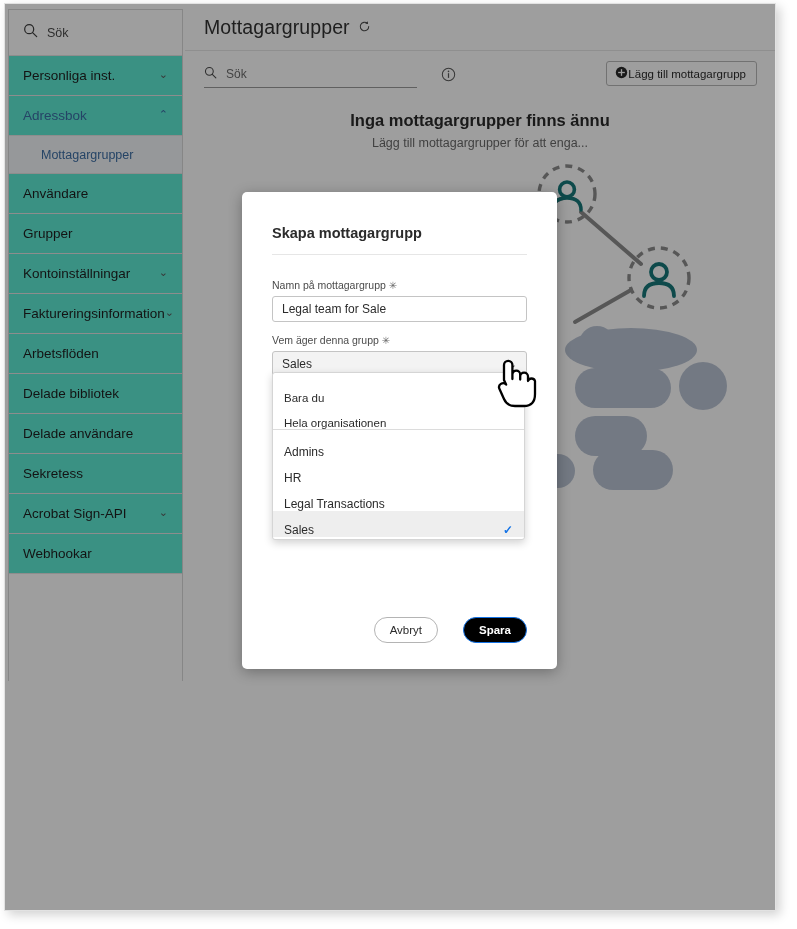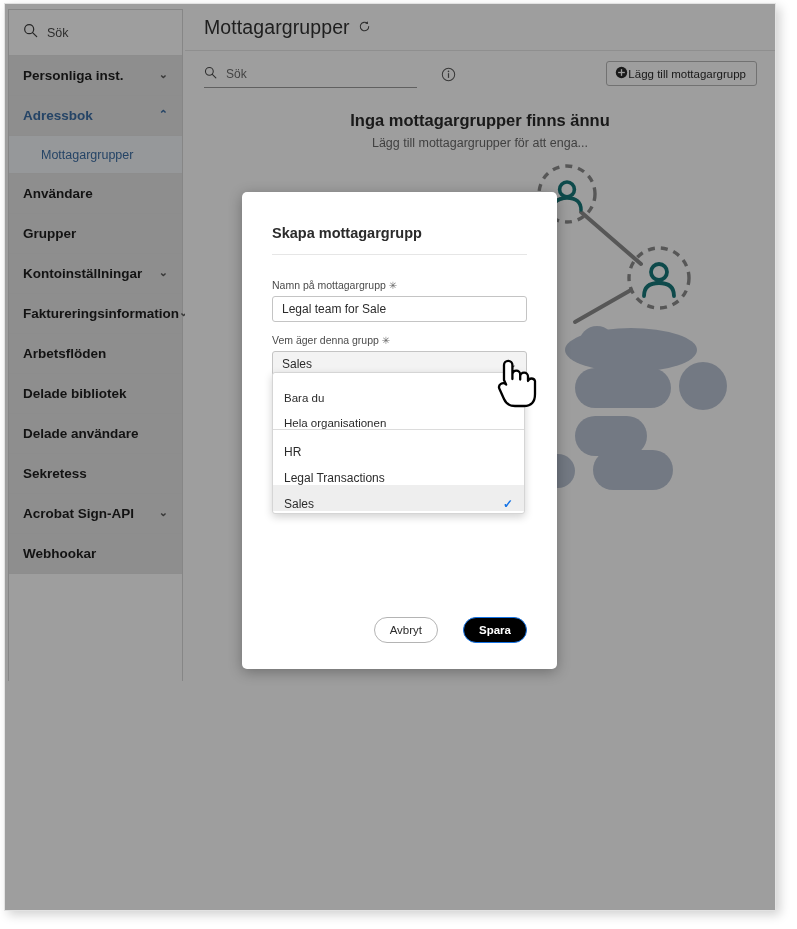--- a/index.html
+++ b/index.html
@@ -52,22 +52,21 @@
   }
   .nav-item {
     height: 40px;
     display: flex; align-items: center;
     justify-content: space-between;
     padding: 0 14px;
     border-bottom: 1px solid #e4e4e4;
     font-size: 13.5px;
     color: #1f1f1f;
     cursor: pointer;
-    background: #e5e5e5;
-    font-weight: bold;
+    background: #5eead4;
   }
   .nav-item .lbl { line-height: 1; }
   .nav-item.accent .lbl { color: #3c6ea5; }
   .nav-item.accent .chev { color: #3c6ea5; }
   .chev {
     font-size: 11px;
     color: #5b5b5b;
     line-height: 1;
     transform: translateY(-1px);
   }
@@ -468,20 +467,23 @@
     </section>
 
     <div class="dropdown" id="dropdown">
         <div class="dd-opt small">
           <span>Bara du</span>
         </div>
         <div class="dd-opt small sep-after">
           <span>Hela organisationen</span>
         </div>
         <div class="dd-opt">
+          <span>Admins</span>
+        </div>
+        <div class="dd-opt">
           <span>HR</span>
         </div>
         <div class="dd-opt">
           <span>Legal Transactions</span>
         </div>
         <div class="dd-opt selected">
           <span>Sales</span>
           <span class="dd-check">✓</span>
         </div>
       </div>

